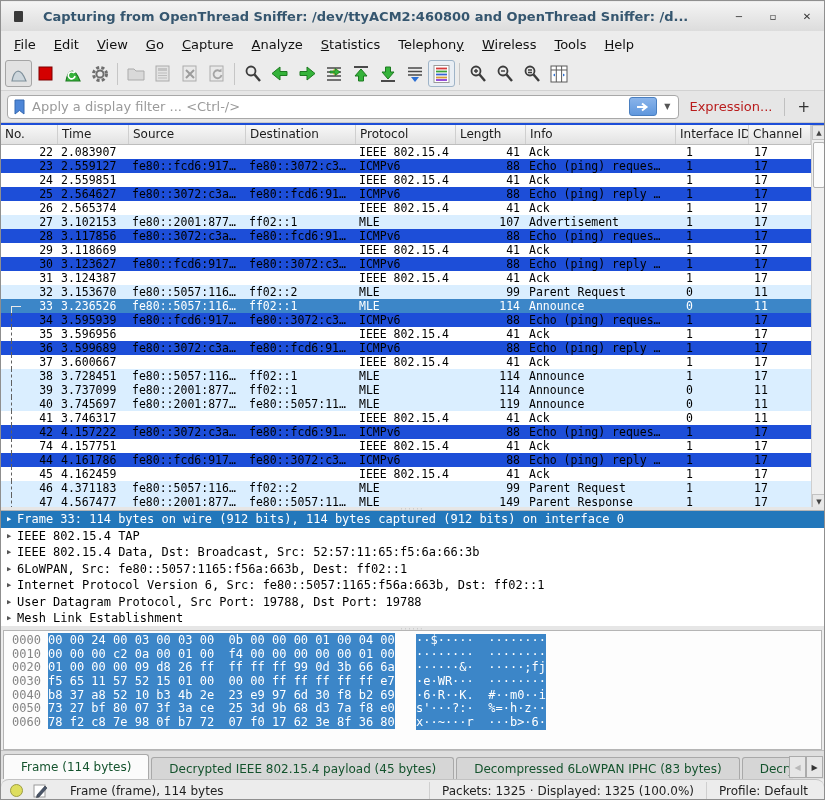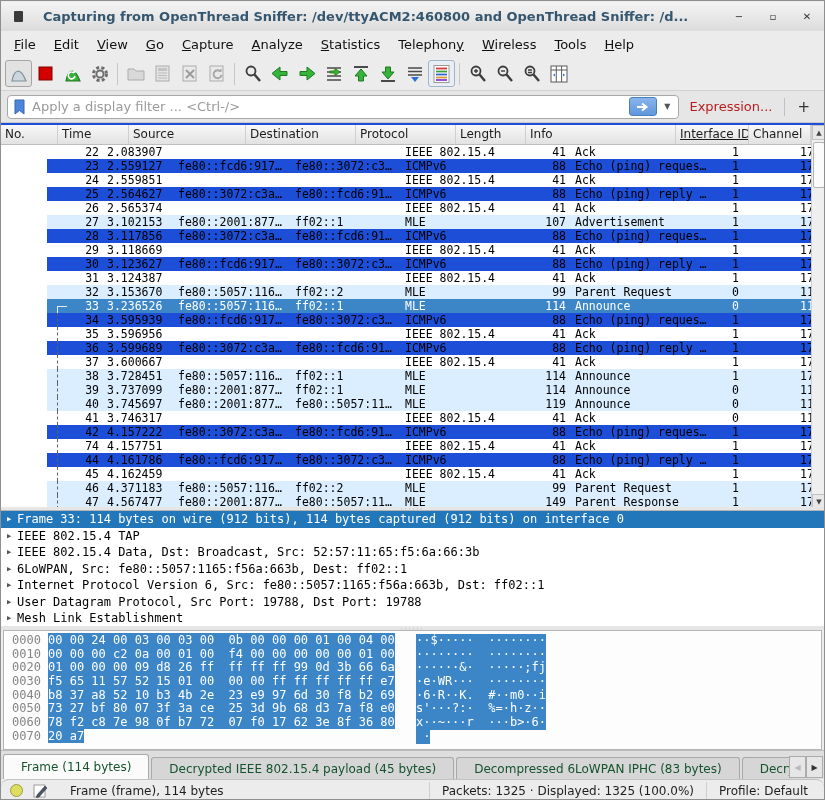--- a/index.html
+++ b/index.html
@@ -33,21 +33,21 @@
   #filter-dd{font-size:8px;color:#555;margin:0 3px 0 7px;flex:0 0 auto;}
   #filter-expression{font-size:13px;color:#b91c1c;margin:0 8px 0 10px;white-space:nowrap;}
   #filter-plus-sep{width:1px;height:18px;background:#c0c0c0;margin:0 4px;}
   #filter-plus{font-size:15px;color:#333;padding:0 8px;}
 
   
   #packet-list{position:absolute;left:0;top:122px;width:825px;height:384px;background:#fff;border-top:2px solid #1d4ed8;box-sizing:border-box;}
   #pl-header{position:absolute;left:0;top:0;width:810px;height:20px;display:flex;background:linear-gradient(#f8f8f8,#e2e2e2);border-bottom:1px solid #bdbdbd;box-sizing:border-box;font-size:12px;color:#1c1c1c;}
   .hcell{border-right:1px solid #cfcfcf;box-sizing:border-box;padding:2px 0 0 4px;white-space:nowrap;overflow:hidden;}
   #pl-rows{position:absolute;left:0;top:20px;width:810px;height:364px;overflow:hidden;font-family:"DejaVu Sans Mono",monospace;font-size:11.5px;}
-  .prow{position:relative;display:flex;height:14px;line-height:14px;color:#000;margin-left:46px;}
+  .prow{position:relative;display:flex;height:14px;line-height:14px;color:#000;}
   .prow.c-plain{background:#fff;}
   .prow.c-icmp{background:#1d4ed8;}
   .prow.c-mle{background:#daeeff;}
   .prow.c-selected{background:#3c86c8;color:#fff;}
   .pcell{box-sizing:border-box;white-space:nowrap;overflow:hidden;flex:0 0 auto;}
   .col-no{width:57px;text-align:right;padding-right:5px;}
   .col-time{width:71px;padding-left:3px;}
   .col-src{width:117px;padding-left:3px;}
   .col-dst{width:110px;padding-left:3px;}
   .col-proto{width:100px;padding-left:3px;}
@@ -286,21 +286,21 @@
 
   <div id="packet-list">
     <div id="pl-header">
         <div class="hcell" style="width: 57px;">No.</div>
         <div class="hcell" style="width: 71px;">Time</div>
         <div class="hcell" style="width: 117px;">Source</div>
         <div class="hcell" style="width: 110px;">Destination</div>
         <div class="hcell" style="width: 100px;">Protocol</div>
         <div class="hcell" style="width: 70px;">Length</div>
         <div class="hcell" style="width: 150px;">Info</div>
-        <div class="hcell" style="width: 73px; text-decoration: underline;">Interface ID</div>
+        <div class="hcell" style="width: 73px;">Interface ID</div>
         <div class="hcell" style="width: 62px;">Channel</div>
       </div>
     <div id="pl-rows">
         <div class="prow c-plain">
           <div class="pcell col-no">22</div>
           <div class="pcell col-time">2.083907</div>
           <div class="pcell col-src"></div>
           <div class="pcell col-dst"></div>
           <div class="pcell col-proto">IEEE 802.15.4</div>
           <div class="pcell col-len">41</div>
@@ -646,21 +646,20 @@
     </div>
 
   <div id="hexpane">
       <div class="hline"><span class="hoff">0000</span><span class="hbytes">00 00 24 00 03 00 03 00  0b 00 00 00 01 00 04 00</span><span class="hascii">··$·····  ········</span></div>
       <div class="hline"><span class="hoff">0010</span><span class="hbytes">00 00 00 c2 0a 00 01 00  f4 00 00 00 00 00 01 00</span><span class="hascii">········  ········</span></div>
       <div class="hline"><span class="hoff">0020</span><span class="hbytes">01 00 00 00 09 d8 26 ff  ff ff ff 99 0d 3b 66 6a</span><span class="hascii">······&amp;·  ·····;fj</span></div>
       <div class="hline"><span class="hoff">0030</span><span class="hbytes">f5 65 11 57 52 15 01 00  00 00 ff ff ff ff ff e7</span><span class="hascii">·e·WR···  ········</span></div>
       <div class="hline"><span class="hoff">0040</span><span class="hbytes">b8 37 a8 52 10 b3 4b 2e  23 e9 97 6d 30 f8 b2 69</span><span class="hascii">·6·R··K.  #··m0··i</span></div>
       <div class="hline"><span class="hoff">0050</span><span class="hbytes">73 27 bf 80 07 3f 3a ce  25 3d 9b 68 d3 7a f8 e0</span><span class="hascii">s'···?:·  %=·h·z··</span></div>
       <div class="hline"><span class="hoff">0060</span><span class="hbytes">78 f2 c8 7e 98 0f b7 72  07 f0 17 62 3e 8f 36 80</span><span class="hascii">x··~···r  ···b&gt;·6·</span></div>
-      <div class="hline"><span class="hoff">0070</span><span class="hbytes">20 a7</span><span class="hascii"> ·</span></div>
     </div>
 
   <div id="tabbar">
     <div id="tabs">
         <div class="tab active">Frame (114 bytes)</div>
         <div class="tab">Decrypted IEEE 802.15.4 payload (45 bytes)</div>
         <div class="tab">Decompressed 6LoWPAN IPHC (83 bytes)</div>
         <div class="tab">Decrypted MLE payload (58 bytes)</div>
       </div>
     <div id="tab-scroll">

